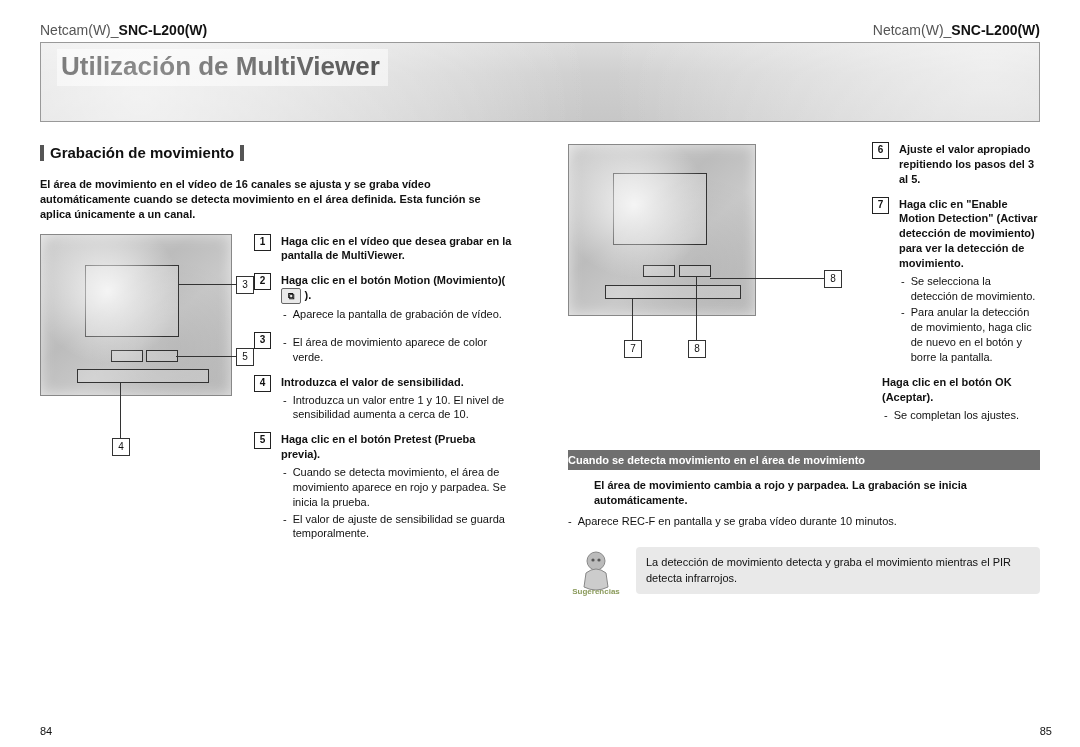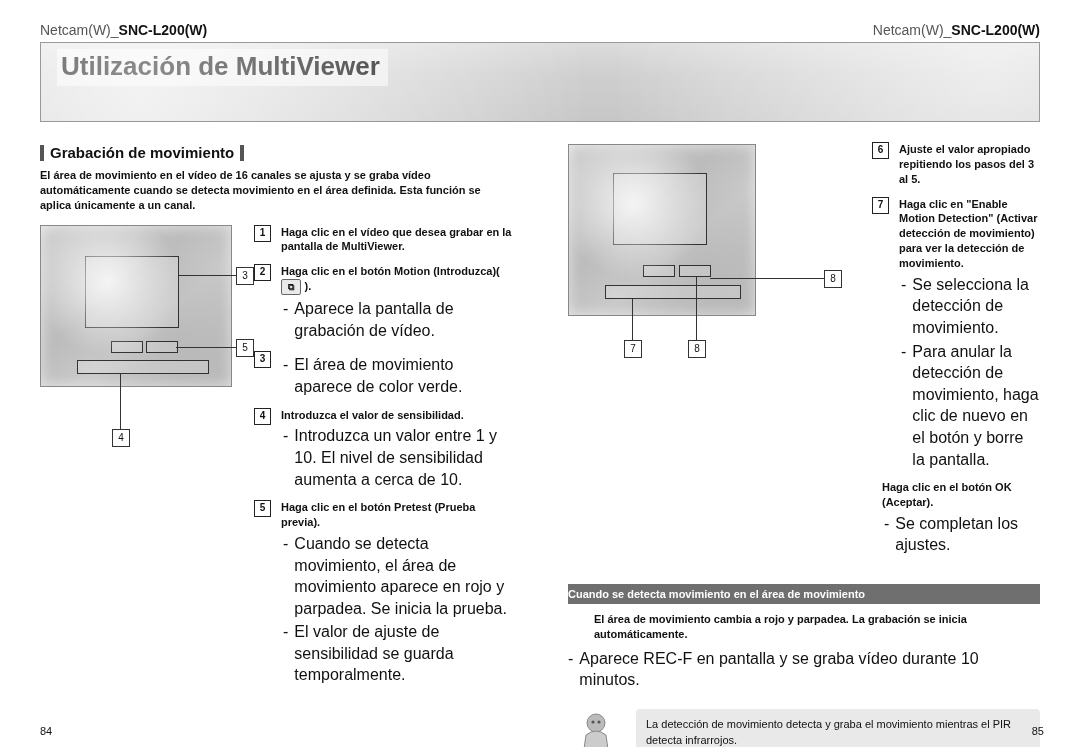--- a/index.html
+++ b/index.html
@@ -61,21 +61,21 @@
     gap: 56px;
     margin-top: 22px;
   }
   .col { flex: 1 1 0; }
   .section-bar {
     display: flex;
     align-items: center;
     gap: 6px;
     font-size: 15px;
     font-weight: bold;
-    margin-bottom: 7px;
+    margin-bottom: 16px;
   }
   .bar-mark {
     width: 4px;
     height: 16px;
     background: #555;
   }
   .intro-bold { font-weight: bold; line-height: 1.35; font-size: 11px; margin-bottom: 12px; }
   .left-body { display:flex; gap:14px; }
   .thumb-col { width: 200px; flex:0 0 200px; position:relative; }
   .video-thumb {
@@ -117,21 +117,21 @@
   .steps { flex:1; }
   .step { display:flex; gap:10px; margin-bottom:10px; }
   .step-num {
     width:15px; height:15px; flex:0 0 15px;
     border:1px solid #222; font-size:10px; line-height:14px; text-align:center;
     font-weight:bold;
   }
   .step-body { flex:1; }
   .step-title { font-weight:bold; line-height:1.35; font-size:11px; }
   .sub { margin-left:2px; margin-top:3px; }
-  .sub-item { display:flex; gap:6px; font-size:16px; line-height:1.35; margin-top:2px; }
+  .sub-item { display:flex; gap:6px; font-size:11px; line-height:1.35; margin-top:2px; }
   .sub-item::before { content:"-"; flex:0 0 auto; }
   .motion-icon {
     display:inline-block;
     border:1px solid #666;
     padding:1px 6px;
     font-size:9px;
     border-radius:2px;
     background:#e9e9e9;
     vertical-align:middle;
   }
@@ -165,21 +165,21 @@
     padding:8px 10px;
     font-size:11px;
     line-height:1.4;
   }
   .page-nums {
     position:absolute;
     bottom:10px;
     font-size:11px;
   }
   .page-left { left:40px; }
-  .page-right { right:36px; }
+  .page-right { right:28px; }
 </style>
 </head>
 <body>
 
 <div class="page-wrap">
 
   <div class="hdr-row">
     <span>
       <span>Netcam(W)_</span><b>SNC-L200(W)</b>
     </span>
@@ -228,21 +228,21 @@
             <div class="step-num">1</div>
             <div class="step-body">
               <div class="step-title">Haga clic en el vídeo que desea grabar en la pantalla de MultiViewer.</div>
             </div>
           </div>
 
           <div class="step">
             <div class="step-num">2</div>
             <div class="step-body">
               <div class="step-title">
-                <span>Haga clic en el botón Motion (Introduzca)(</span>
+                <span>Haga clic en el botón Motion (Movimiento)(</span>
                 <span class="motion-icon">⧉</span>
                 <span>).</span>
               </div>
               <div class="sub">
                 <div class="sub-item">
                     <span>Aparece la pantalla de grabación de vídeo.</span>
                   </div>
               </div>
             </div>
           </div>

